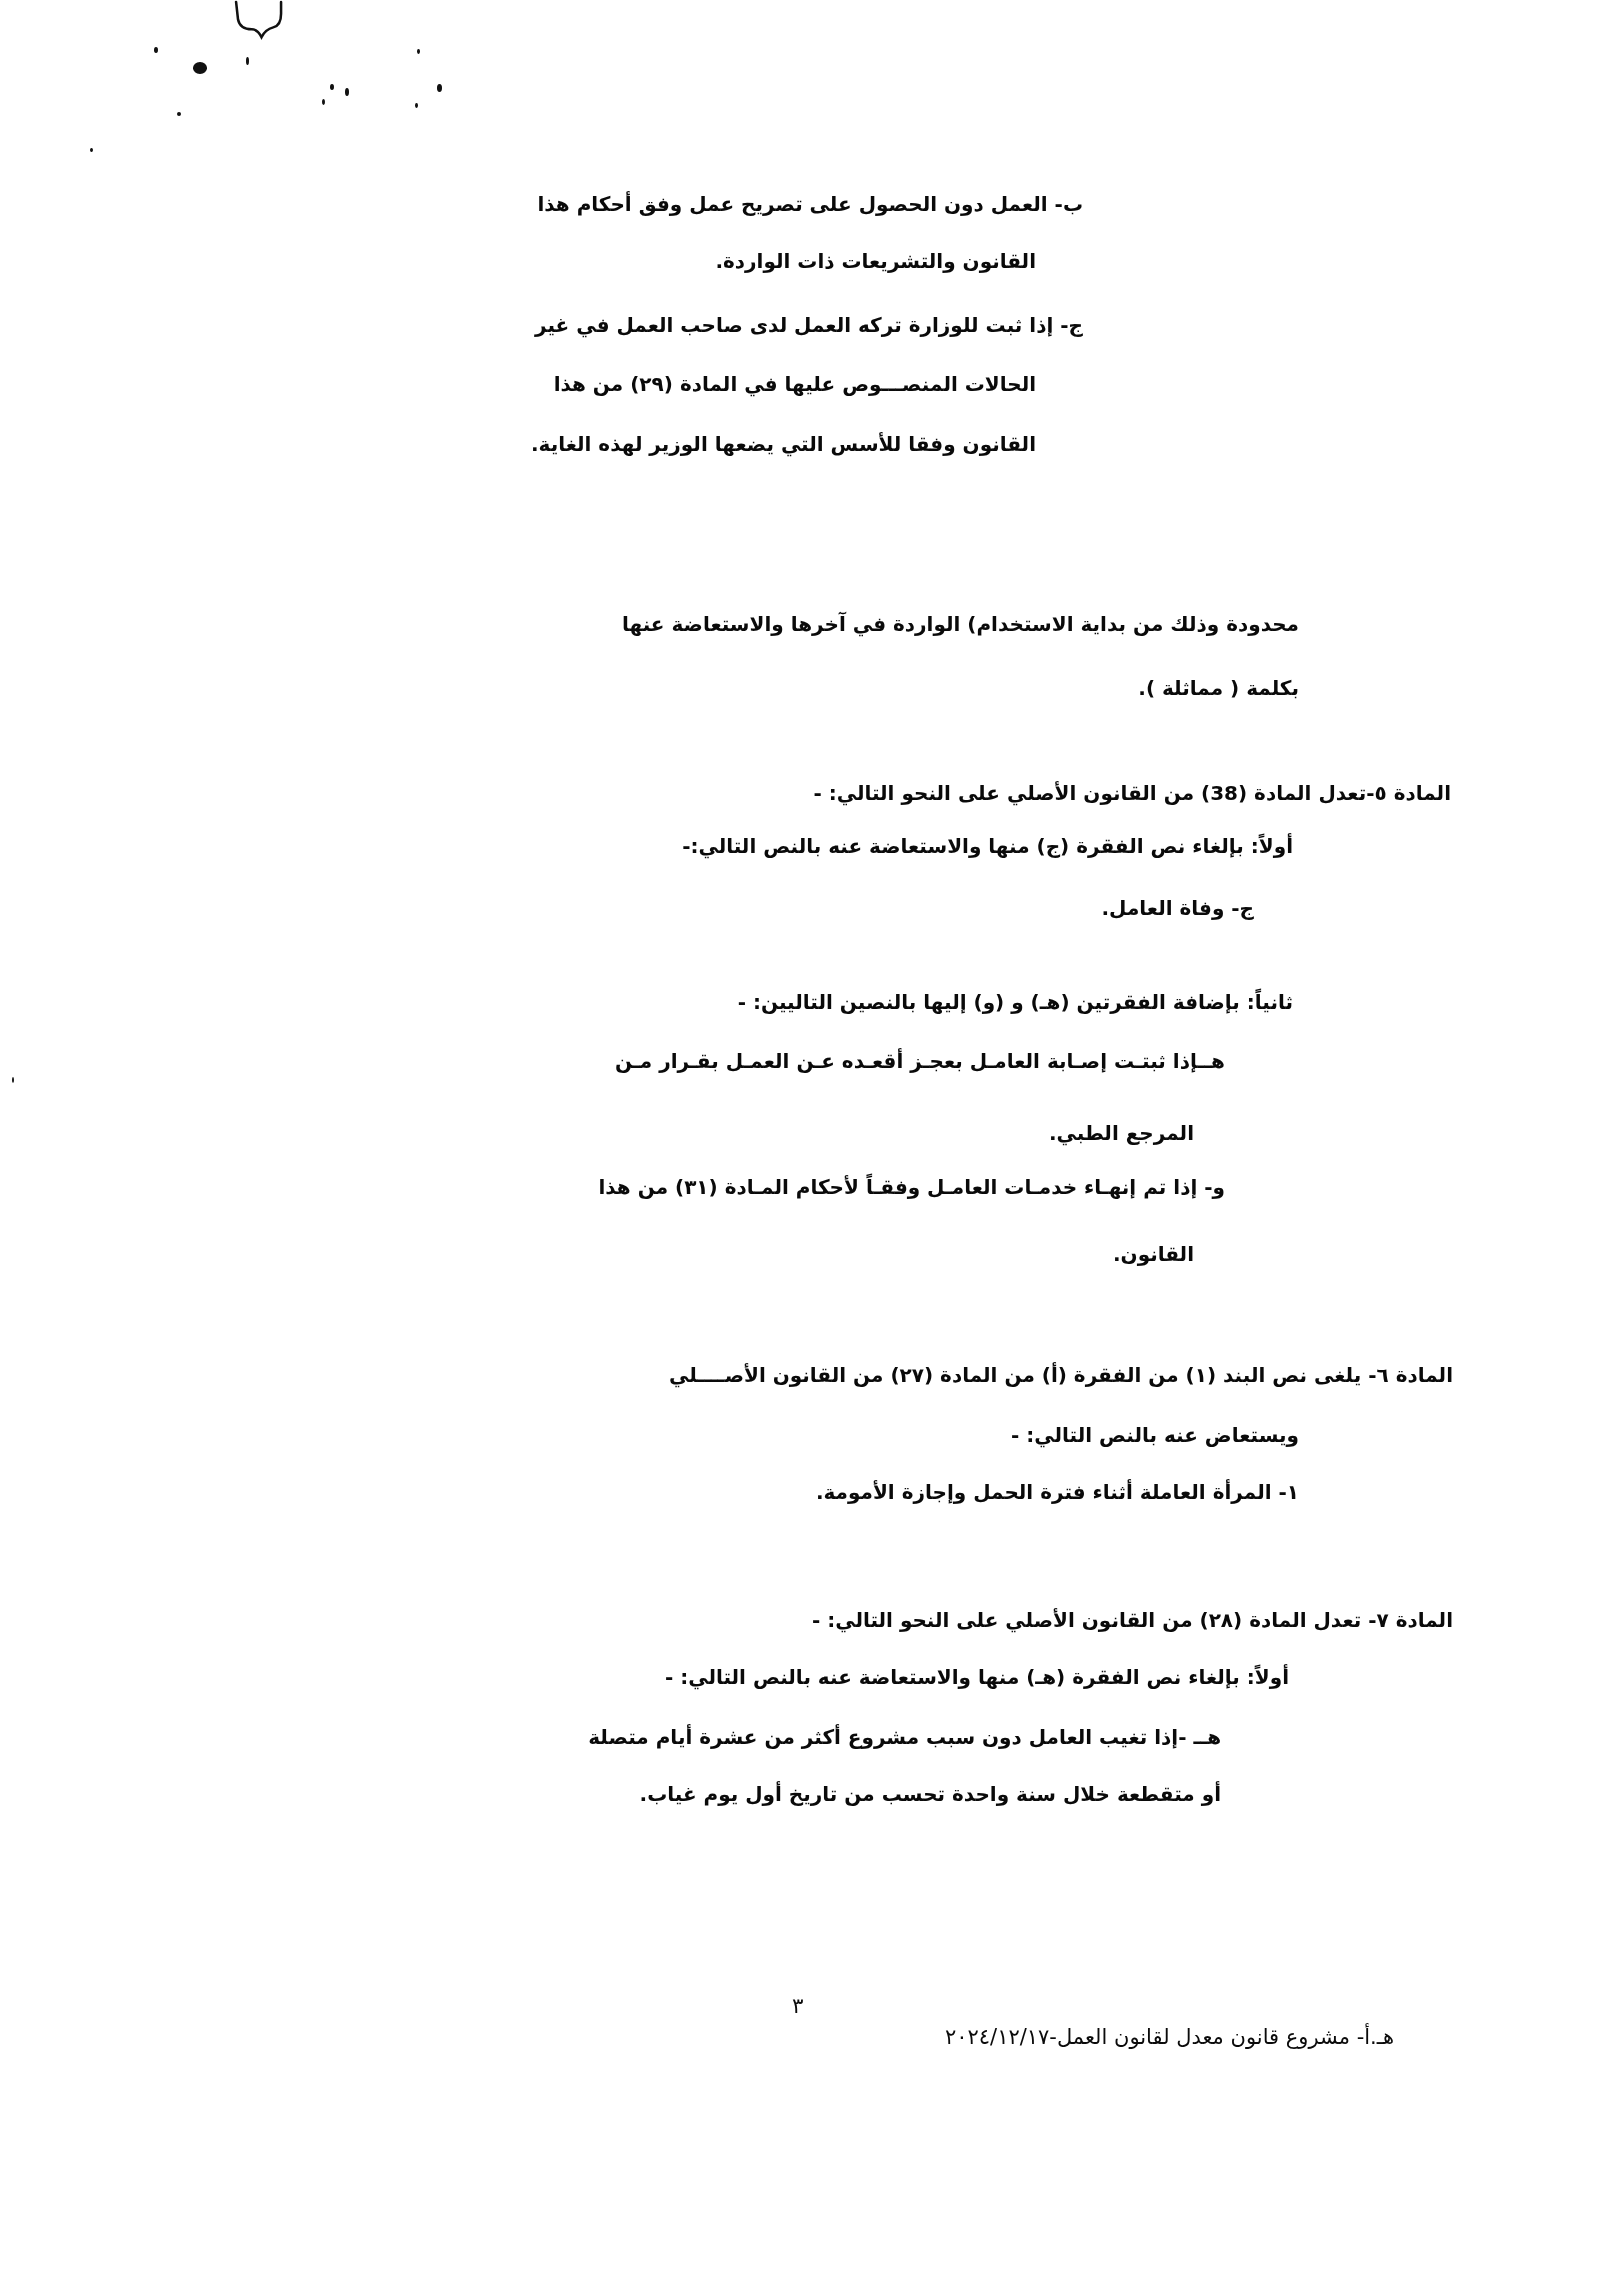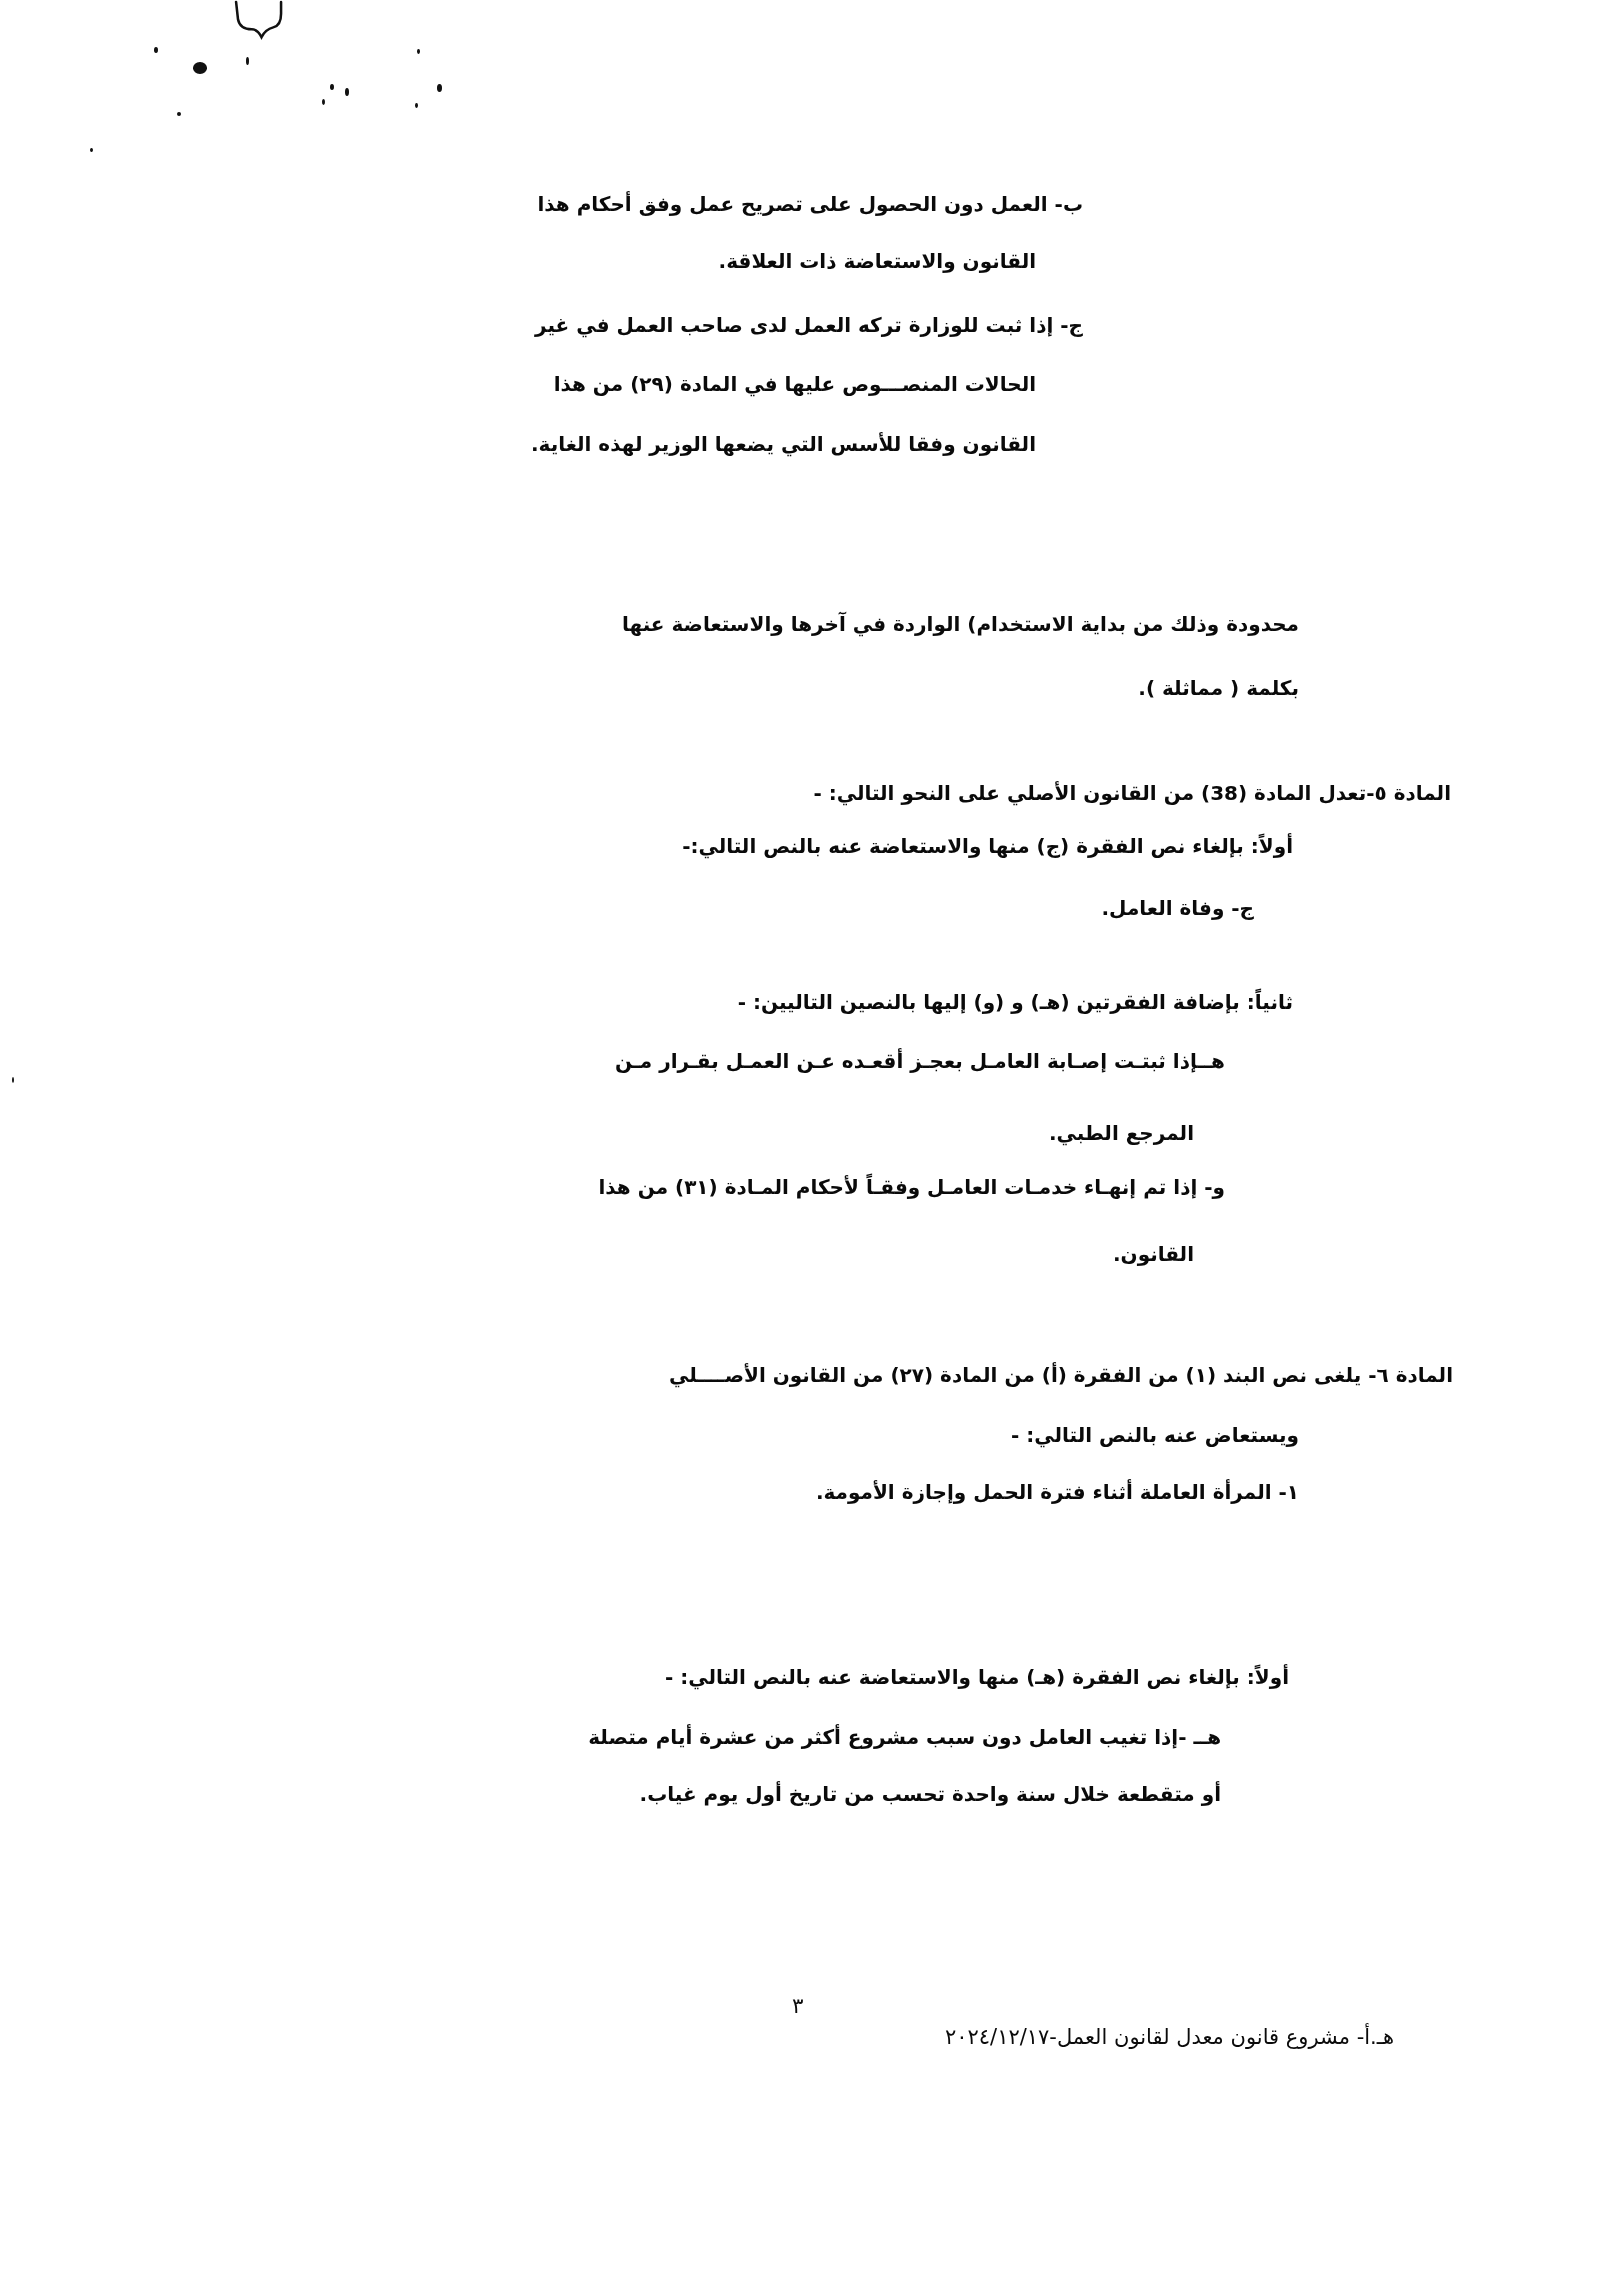--- a/index.html
+++ b/index.html
@@ -73,21 +73,21 @@
   <div class="speck" style="left:330px;top:84px;width:3.9px;height:5.9px;"></div>
   <div class="speck" style="left:345px;top:88px;width:3.9px;height:7.8px;"></div>
   <div class="speck" style="left:322px;top:99px;width:2.9px;height:5.9px;"></div>
   <div class="speck" style="left:437px;top:84px;width:4.9px;height:7.8px;"></div>
   <div class="speck" style="left:415px;top:103px;width:2.9px;height:4.9px;"></div>
   <div class="speck" style="left:417px;top:49px;width:2.9px;height:4.9px;"></div>
   <div class="speck" style="left:90px;top:148px;width:2.9px;height:3.9px;"></div>
   <div class="speck" style="left:11.7px;top:1077px;width:2px;height:5.9px;"></div>
 
   <div class="line" style="right:532px; top:183px;">ب- العمل دون الحصول على تصريح عمل وفق أحكام هذا</div>
-  <div class="line" style="right:579px; top:240px;">القانون والاستعاضة ذات العلاقة.</div>
+  <div class="line" style="right:579px; top:240px;">القانون والتشريعات ذات الواردة.</div>
 
   <div class="line" style="right:532px; top:304px;">ج- إذا ثبت للوزارة تركه العمل لدى صاحب العمل في غير</div>
   <div class="line" style="right:579px; top:363px;">الحالات المنصـــوص عليها في المادة (٢٩) من هذا</div>
   <div class="line" style="right:579px; top:423px;">القانون وفقا للأسس التي يضعها الوزير لهذه الغاية.</div>
 
   <div class="line" style="right:316px; top:603px;">محدودة وذلك من بداية الاستخدام) الواردة في آخرها والاستعاضة عنها</div>
   <div class="line" style="right:316px; top:667px;">بكلمة ( مماثلة ).</div>
 
   <div class="line" style="right:164px; top:772px;">المادة ٥-تعدل المادة (38) من القانون الأصلي على النحو التالي: -</div>
   <div class="line" style="right:322px; top:825px;">أولاً: بإلغاء نص الفقرة (ج) منها والاستعاضة عنه بالنص التالي:-</div>
@@ -95,20 +95,21 @@
   <div class="line" style="right:322px; top:981px;">ثانياً: بإضافة الفقرتين (هـ) و (و) إليها بالنصين التاليين: -</div>
   <div class="line" style="right:390px; top:1040px;">هــإذا ثبتـت إصـابة العامـل بعجـز أقعـده عـن العمـل بقـرار مـن</div>
   <div class="line" style="right:421px; top:1112px;">المرجع الطبي.</div>
   <div class="line" style="right:390px; top:1166px;">و- إذا تم إنهـاء خدمـات العامـل وفقـاً لأحكام المـادة (٣١) من هذا</div>
   <div class="line" style="right:421px; top:1233px;">القانون.</div>
 
   <div class="line" style="right:162px; top:1354px;text-align:center;">المادة ٦- يلغى نص البند (١) من الفقرة (أ) من المادة (٢٧) من القانون الأصــــلي</div>
   <div class="line" style="right:316px; top:1414px;margin-left:44px;">ويستعاض عنه بالنص التالي: -</div>
   <div class="line" style="right:316px; top:1471px;">١- المرأة العاملة أثناء فترة الحمل وإجازة الأمومة.</div>
 
+  <div class="line" style="right:162px; top:1599px;">المادة ٧- تعدل المادة (٢٨) من القانون الأصلي على النحو التالي: -</div>
   <div class="line" style="right:326px; top:1656px;">أولاً: بإلغاء نص الفقرة (هـ) منها والاستعاضة عنه بالنص التالي: -</div>
   <div class="line" style="right:394px; top:1716px;">هــ -إذا تغيب العامل دون سبب مشروع أكثر من عشرة أيام متصلة</div>
   <div class="line" style="right:394px; top:1773px;">أو متقطعة خلال سنة واحدة تحسب من تاريخ أول يوم غياب.</div>
 
   <div class="page-number">٣</div>
 
   <div class="footer-ref">هـ.أ- مشروع قانون معدل لقانون العمل-٢٠٢٤/١٢/١٧</div>
 
 </div>
 

